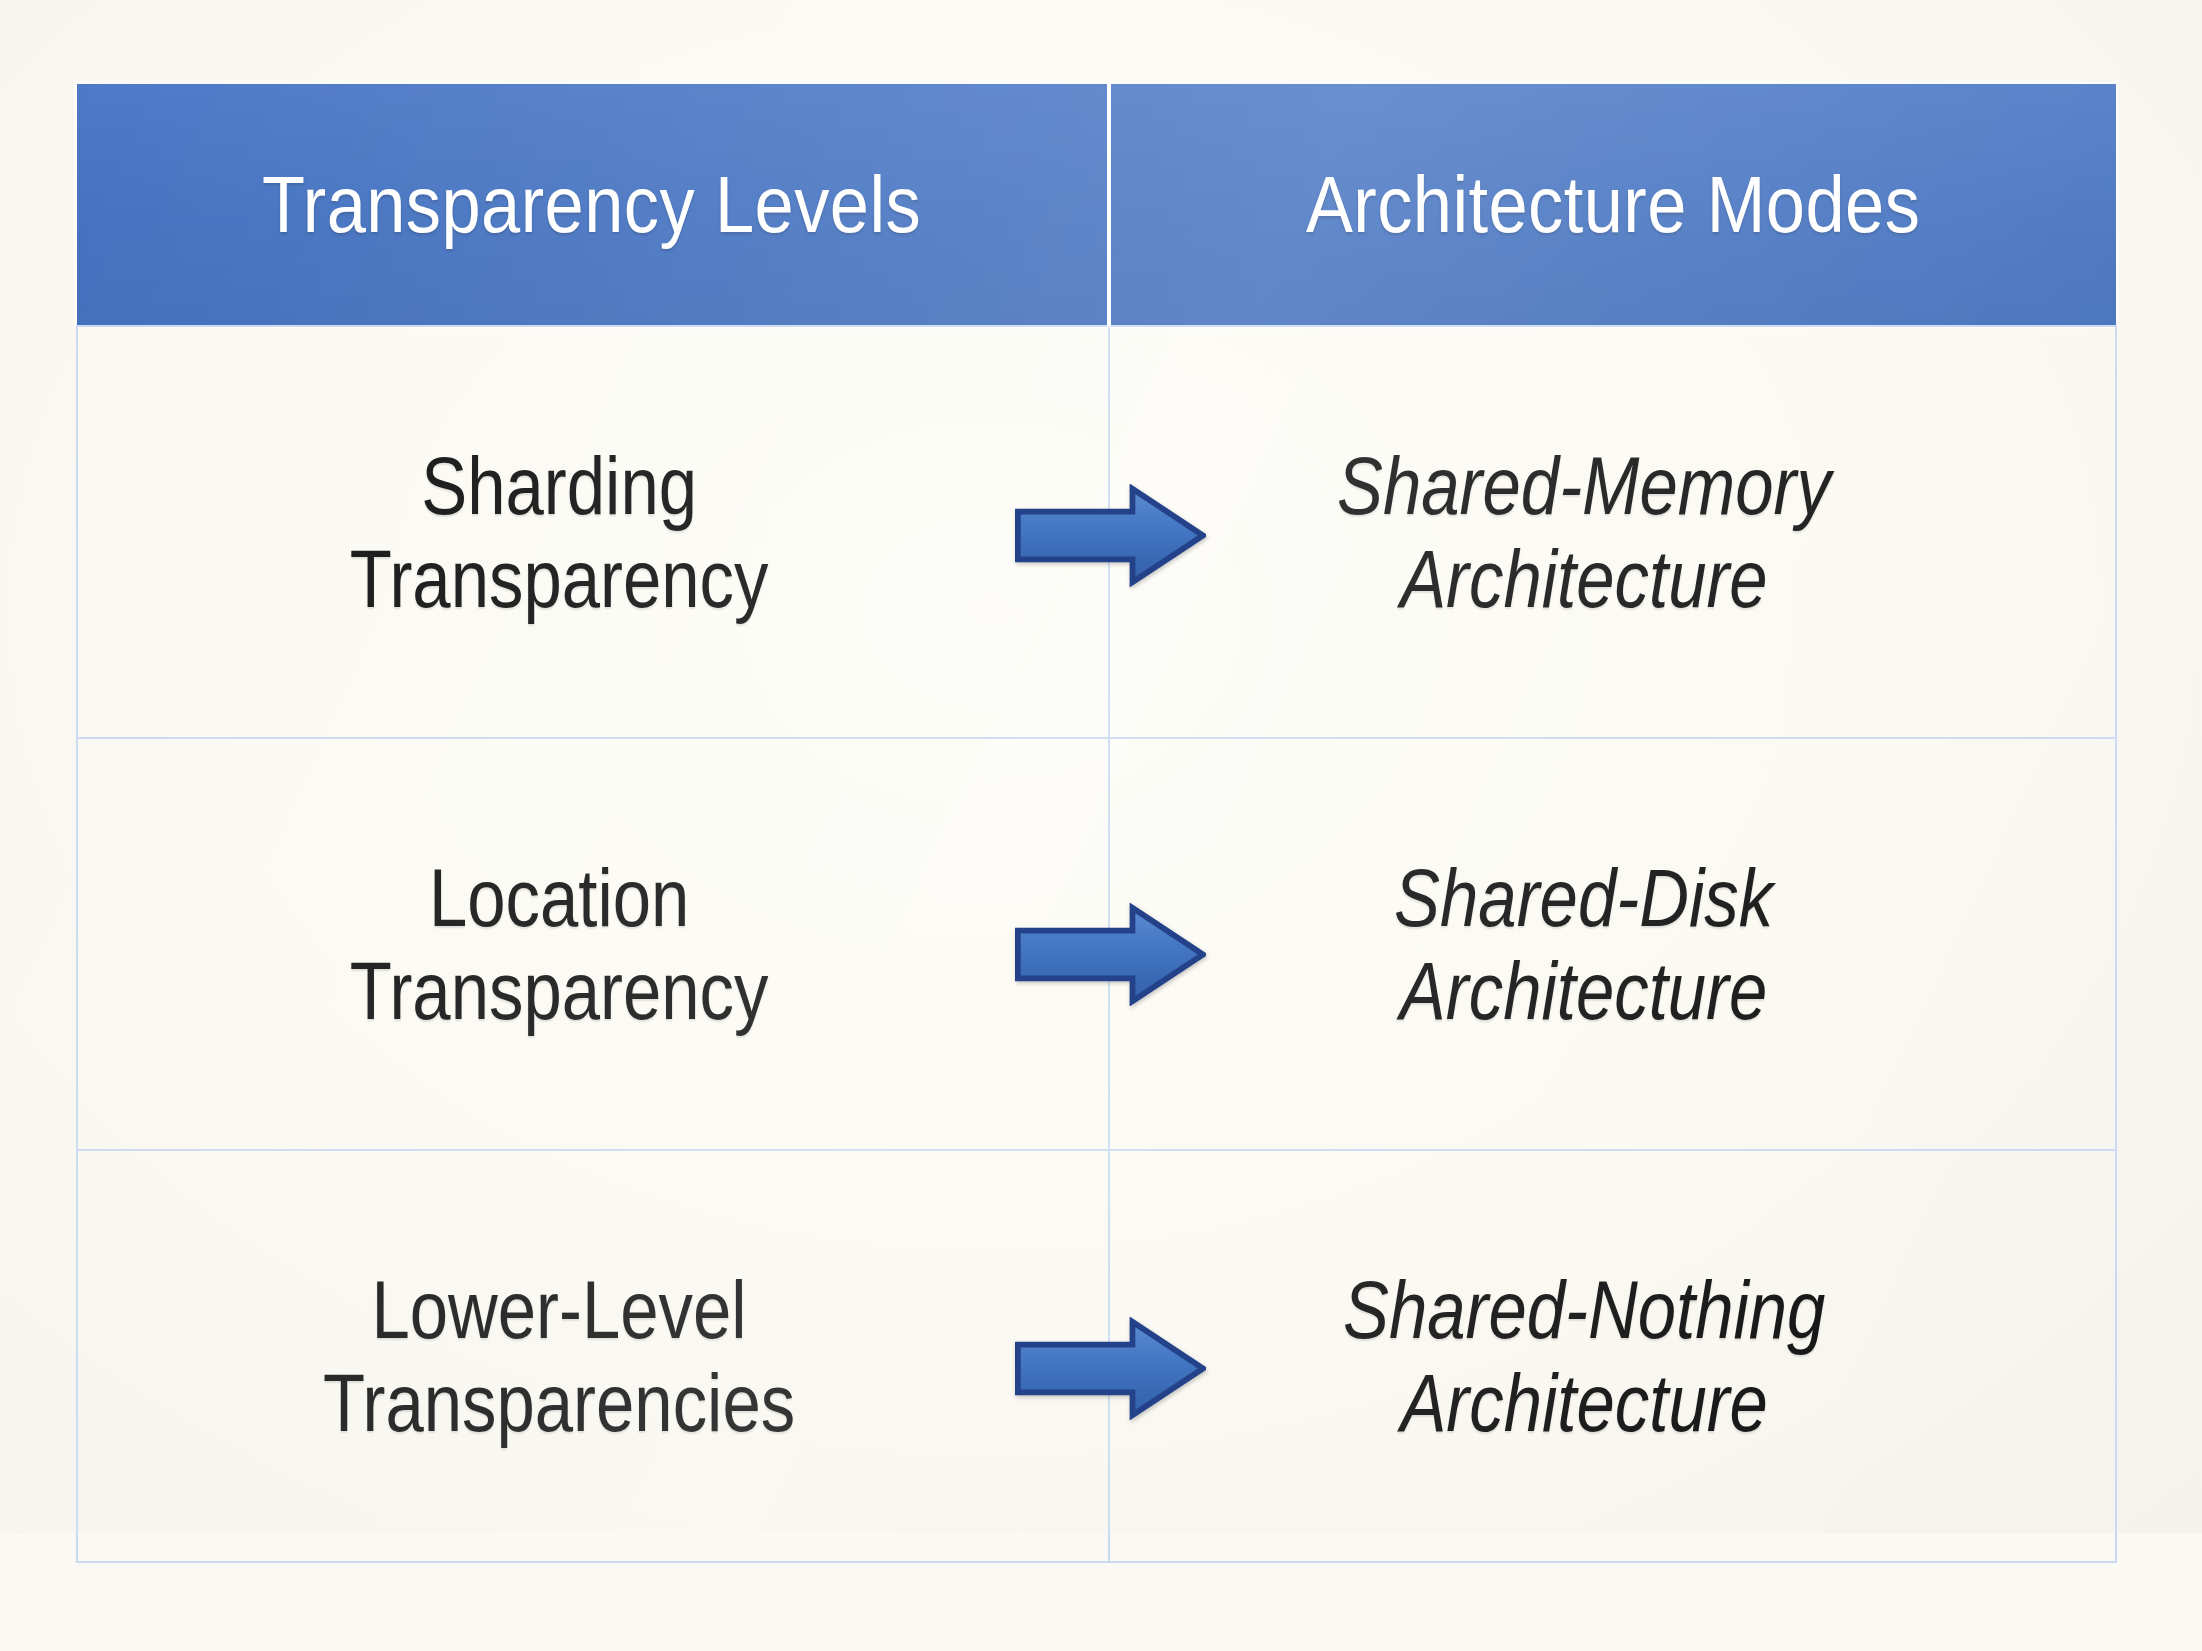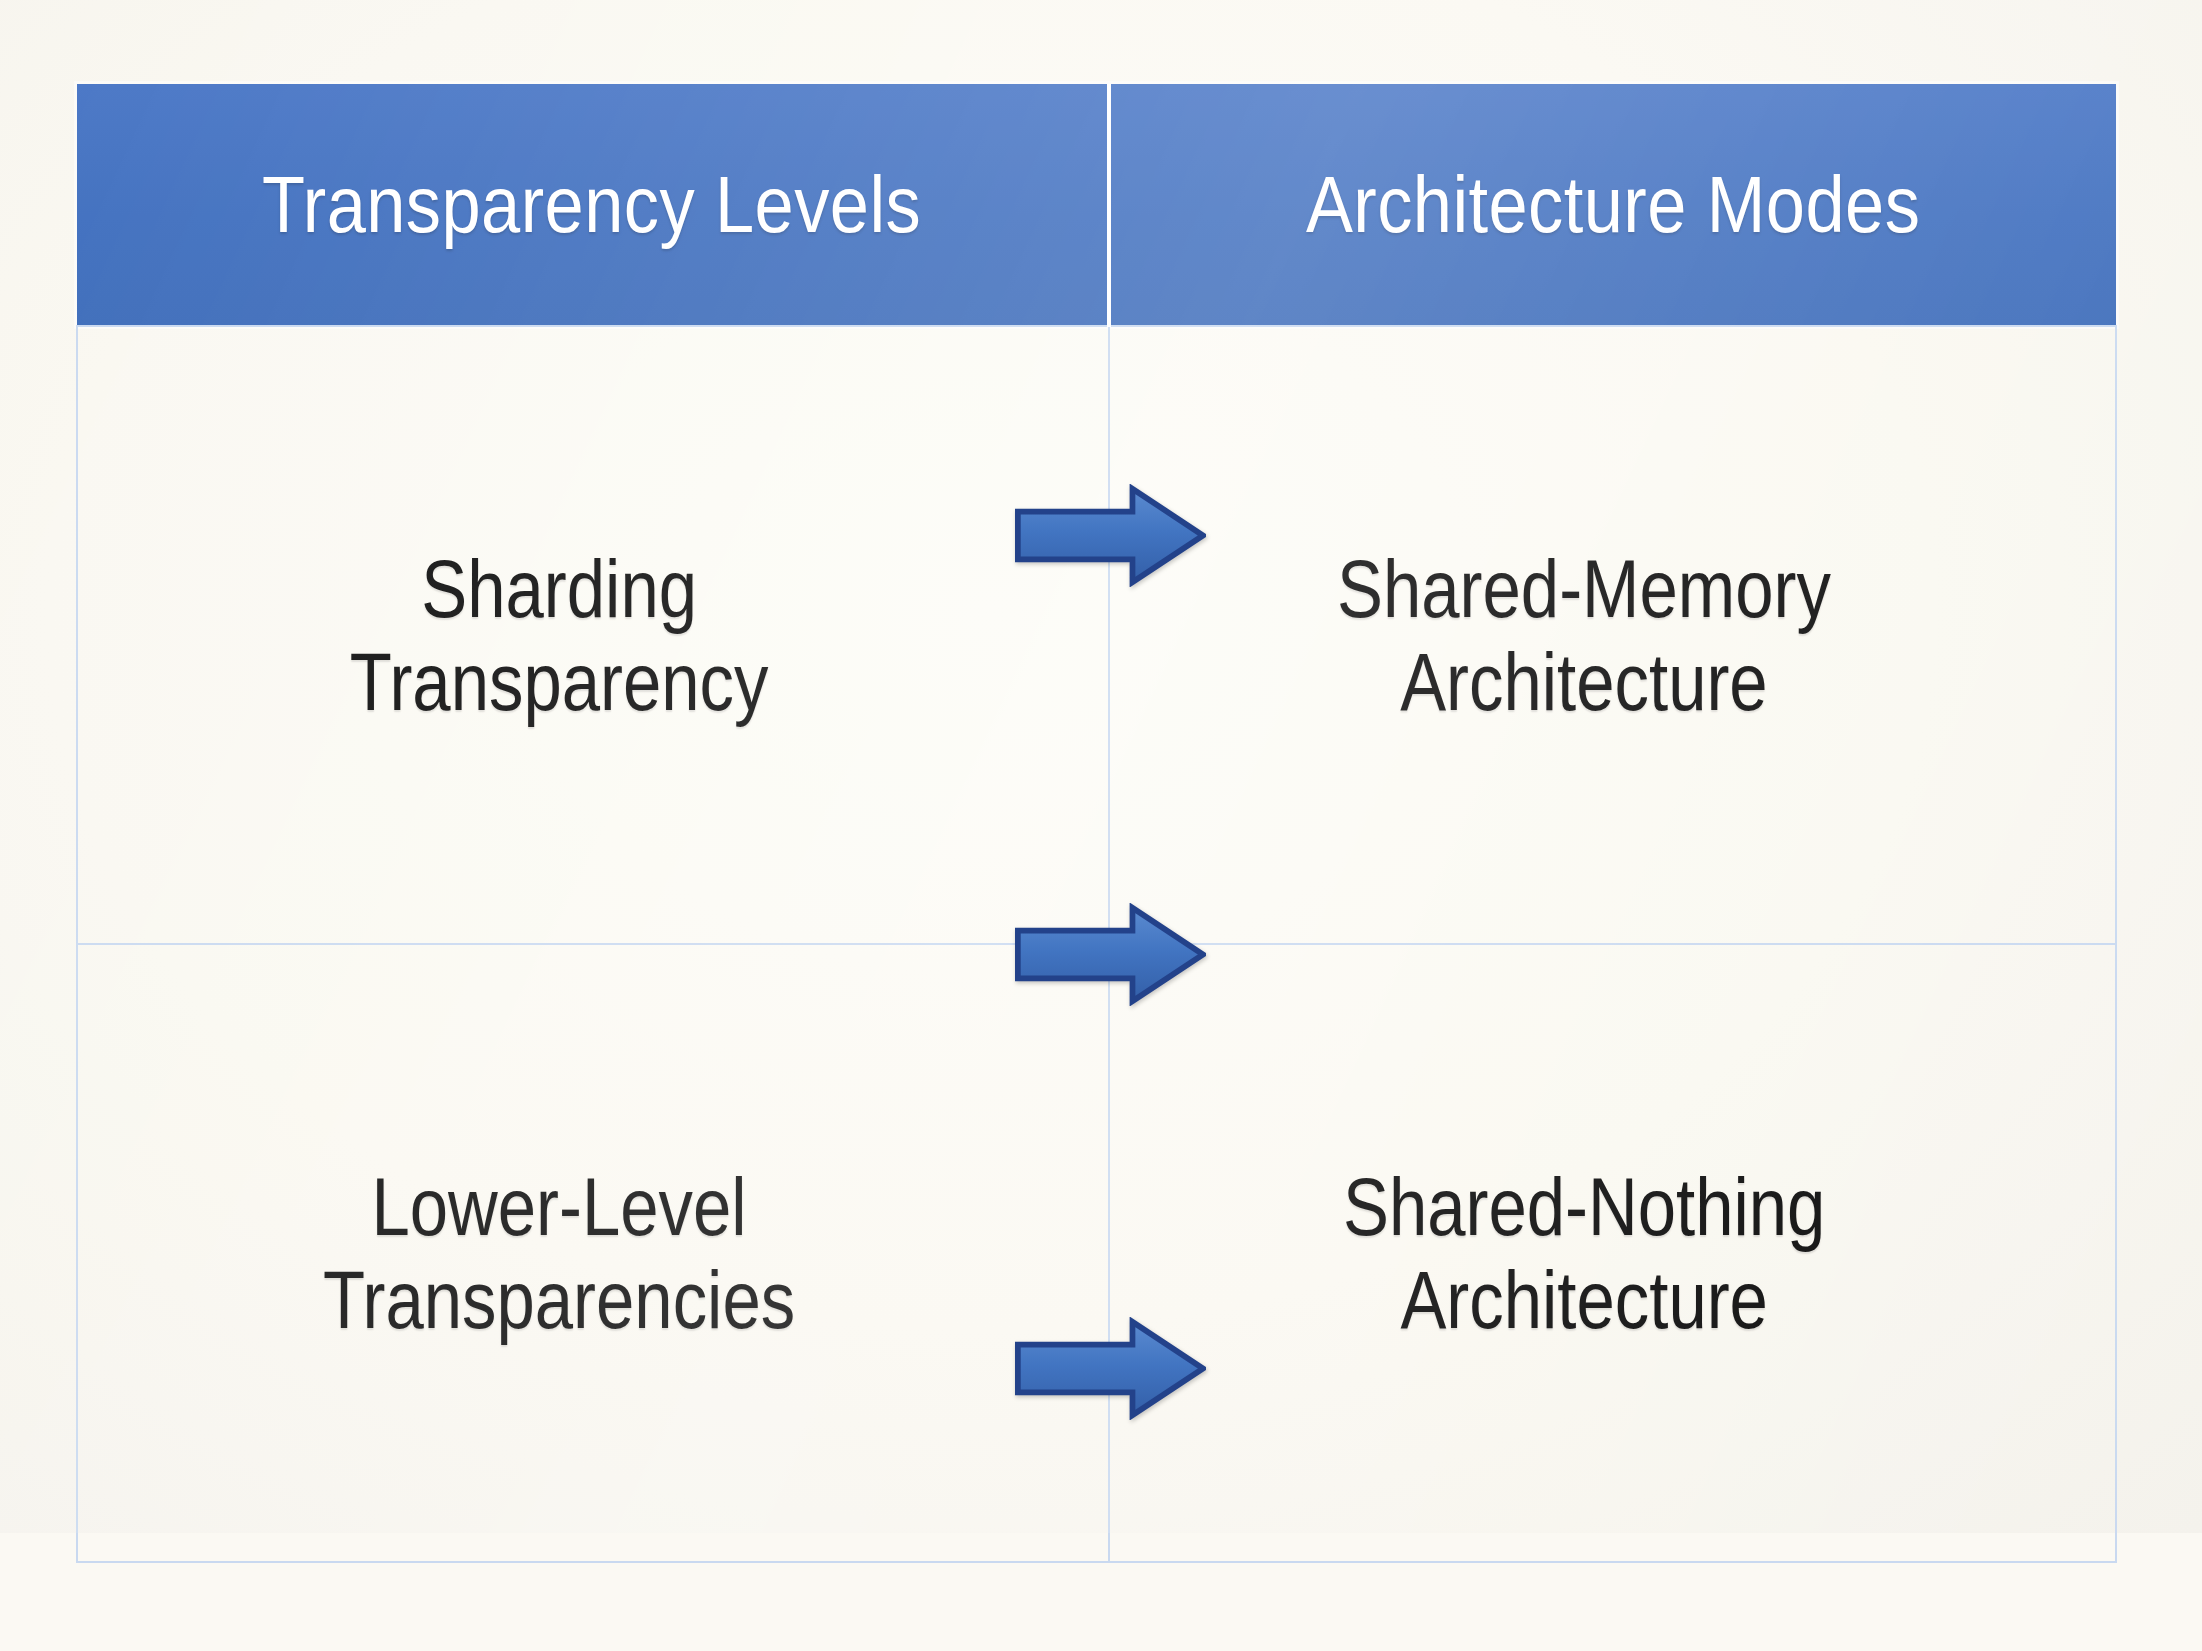--- a/index.html
+++ b/index.html
@@ -73,21 +73,21 @@
     border: 2.9px solid #c9d9f0;
     vertical-align: middle;
     text-align: center;
     padding: 13px 25px;
     background: transparent;
     position: relative;
   }
   tbody tr { height: 412px; }
 
   tbody td.col-left  { border-left: 2.9px solid #c9d9f0; }
-  tbody td.col-right { border-right: 2.9px solid #c9d9f0; }
+  tbody td.col-right { border-right: 2.9px solid #c9d9f0; font-style: italic; }
   tbody tr:last-child td { border-bottom: 2.9px solid #c9d9f0; }
 
   .cell-text {
     display: inline-block;
     color: #0b0b0b;
     font-size: 82px;
     line-height: 1.14;
     font-weight: 400;
     transform: scaleX(0.84);
     transform-origin: center;
@@ -159,20 +159,34 @@
             </span>
           </td>
           <td class="col-right">
             <span class="cell-text">
               <span class="l1">Shared-Memory</span>
               <span class="l2">Architecture</span>
             </span>
           </td>
         </tr>
 
+        <tr>
+          <td class="col-left">
+            <span class="cell-text">
+              <span class="l1">Location</span>
+              <span class="l2">Transparency</span>
+            </span>
+          </td>
+          <td class="col-right">
+            <span class="cell-text">
+              <span class="l1">Shared-Disk</span>
+              <span class="l2">Architecture</span>
+            </span>
+          </td>
+        </tr>
 
         <tr>
           <td class="col-left">
             <span class="cell-text">
               <span class="l1">Lower-Level</span>
               <span class="l2">Transparencies</span>
             </span>
           </td>
           <td class="col-right">
             <span class="cell-text">

